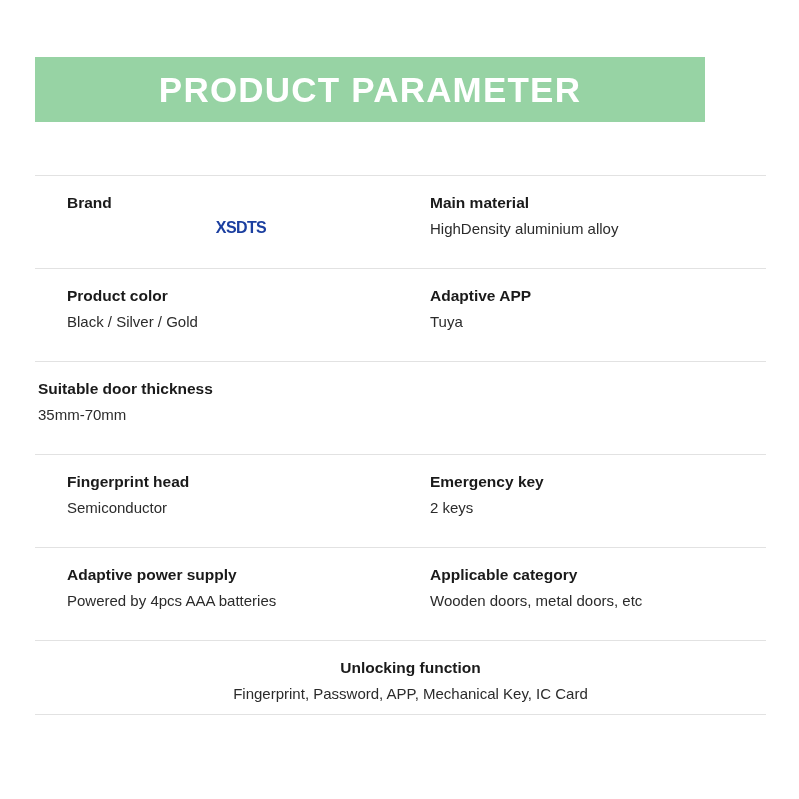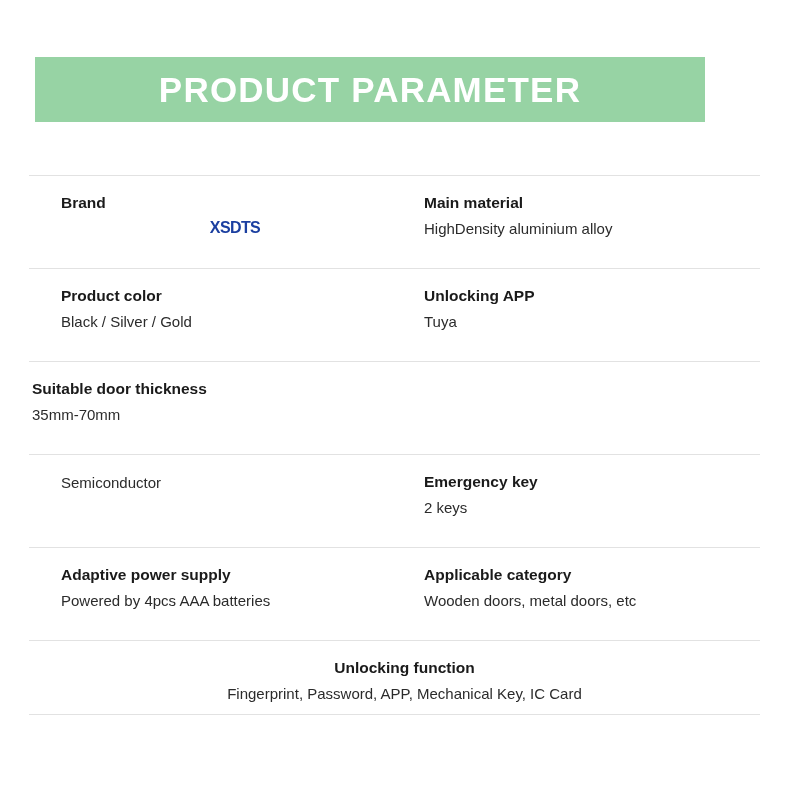--- a/index.html
+++ b/index.html
@@ -33,21 +33,21 @@
   .banner-title {
     color: #ffffff;
     font-size: 35px;
     font-weight: bold;
     letter-spacing: 1.2px;
     line-height: 1;
     white-space: nowrap;
   }
   .spec-table {
     position: absolute;
-    left: 29px;
+    left: 35px;
     top: 175px;
     width: 731px;
   }
   .spec-row {
     display: flex;
     border-top: 1px solid #e2e2e2;
     box-sizing: border-box;
     padding-top: 17px;
     min-height: 93px;
   }
@@ -117,34 +117,35 @@
         <p class="spec-value">HighDensity aluminium alloy</p>
       </div>
     </div>
 
     <div class="spec-row">
       <div class="spec-cell left">
         <p class="spec-label">Product color</p>
         <p class="spec-value">Black / Silver / Gold</p>
       </div>
       <div class="spec-cell right">
-        <p class="spec-label">Unlocking APP</p>
+        <p class="spec-label">Adaptive APP</p>
         <p class="spec-value">Tuya</p>
       </div>
     </div>
 
     <div class="spec-row">
       <div class="spec-cell right">
         <p class="spec-label">Suitable door thickness</p>
         <p class="spec-value">35mm-70mm</p>
       </div>
     </div>
 
     <div class="spec-row">
       <div class="spec-cell left">
+        <p class="spec-label">Fingerprint head</p>
         <p class="spec-value">Semiconductor</p>
       </div>
       <div class="spec-cell right">
         <p class="spec-label">Emergency key</p>
         <p class="spec-value">2 keys</p>
       </div>
     </div>
 
     <div class="spec-row">
       <div class="spec-cell left">

